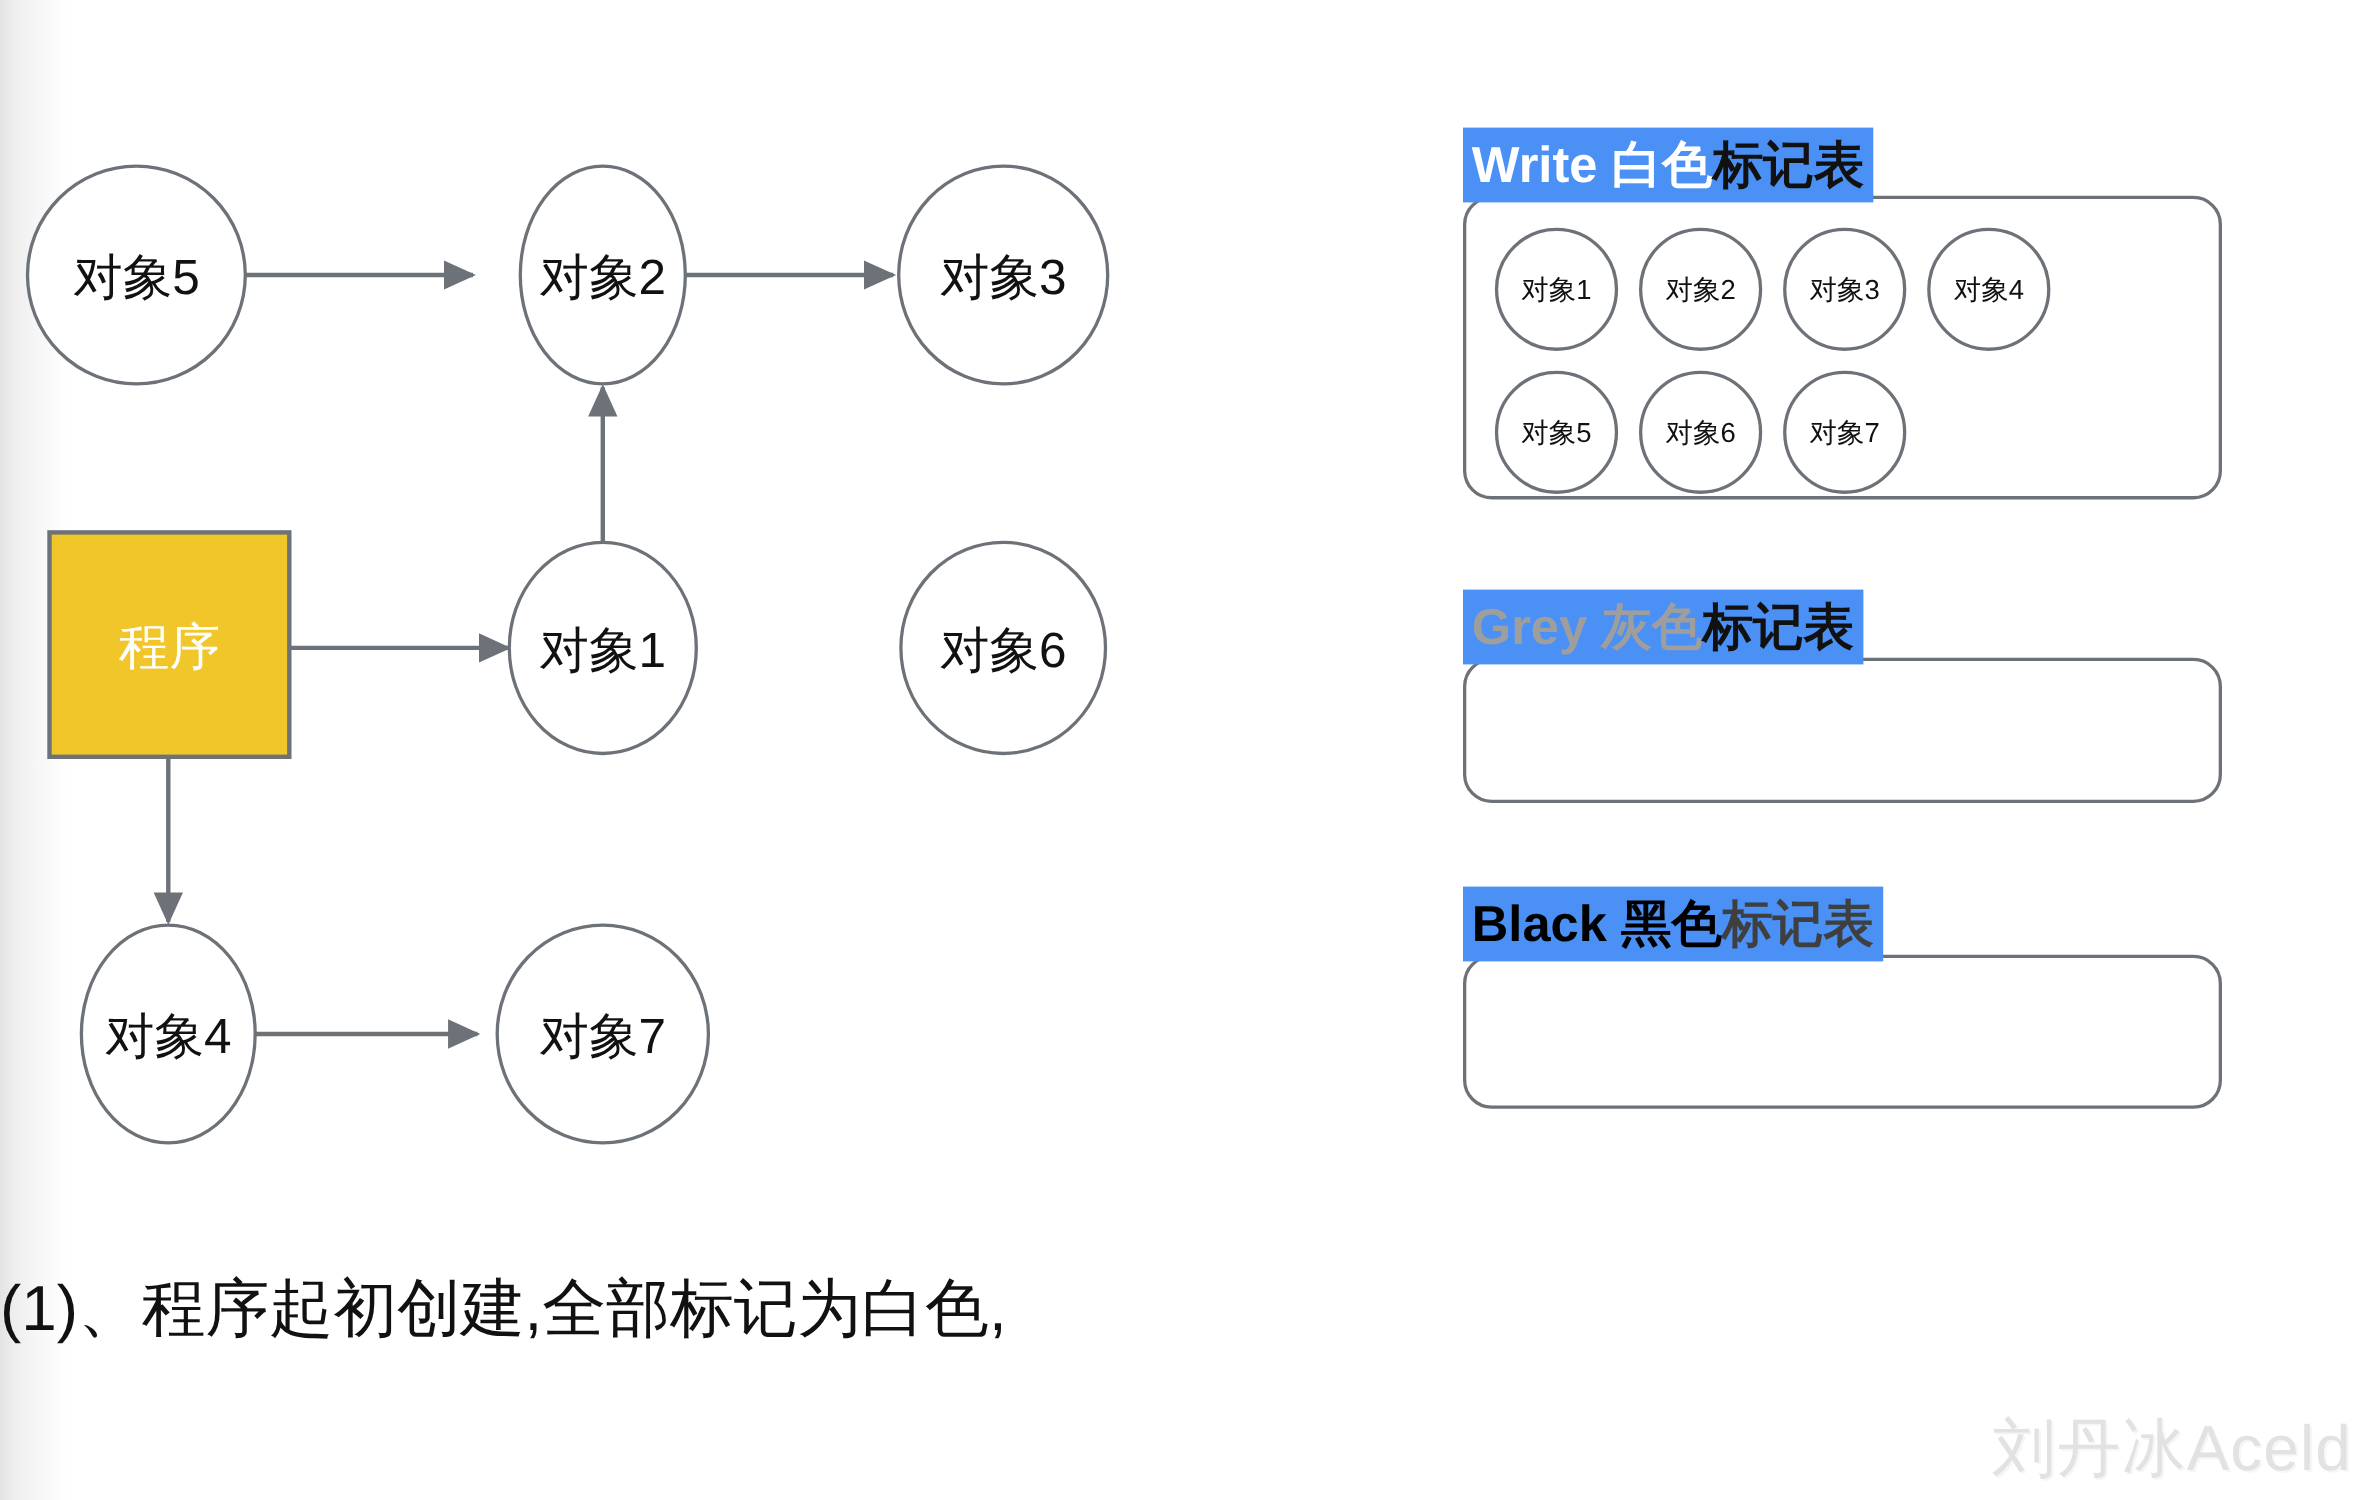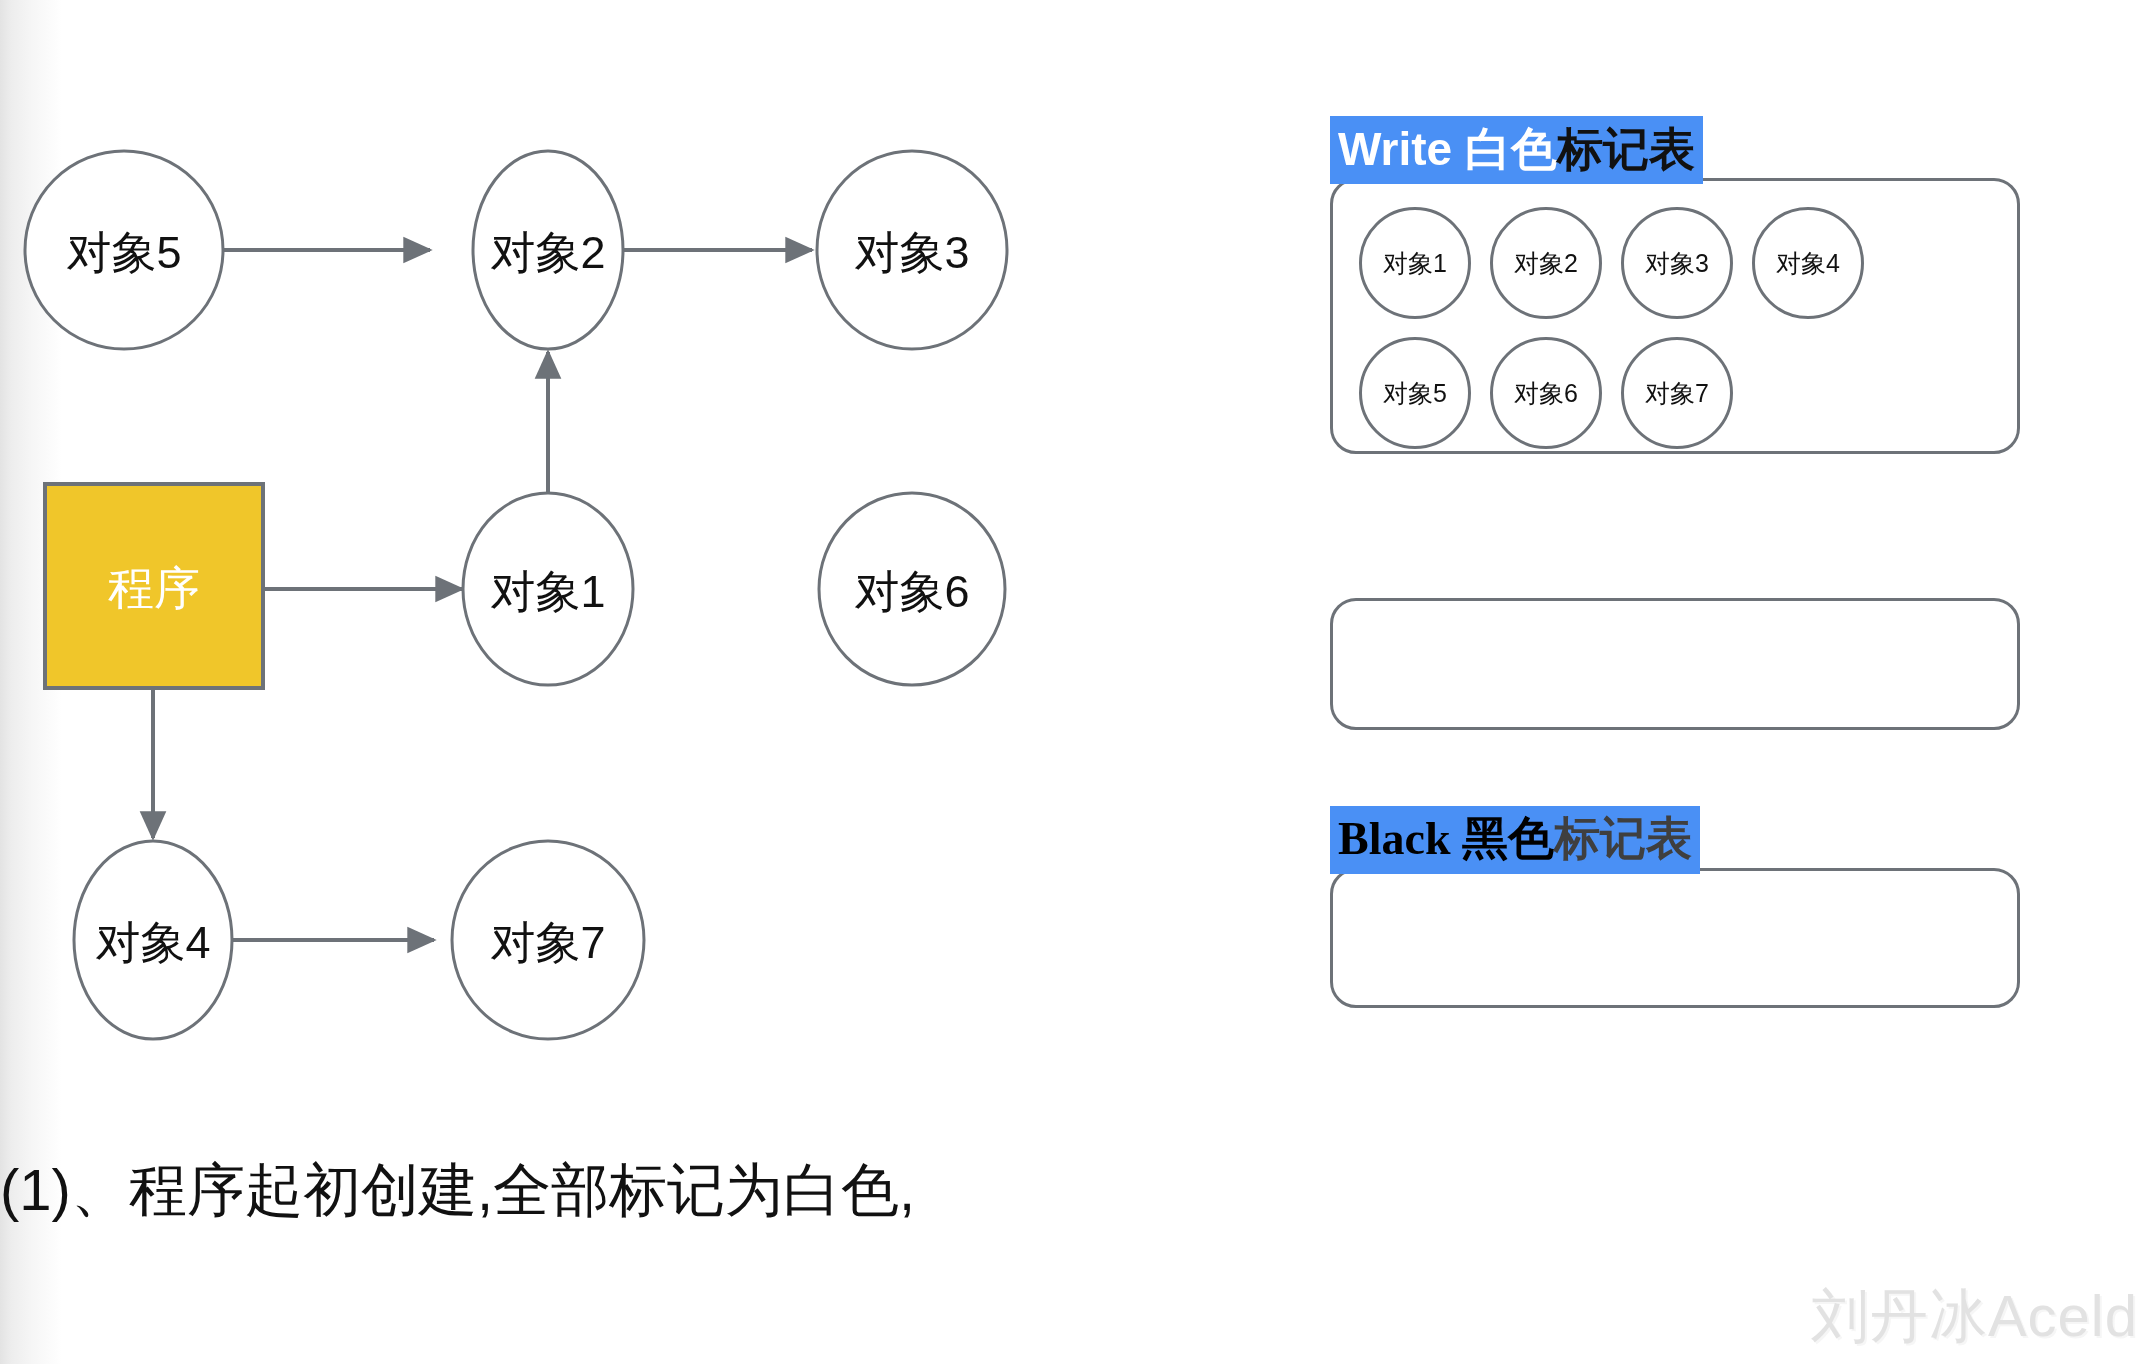--- a/index.html
+++ b/index.html
@@ -219,26 +219,29 @@
         <div class="set-item">对象3</div>
         <div class="set-item">对象4</div>
         <div class="set-item">对象5</div>
         <div class="set-item">对象6</div>
         <div class="set-item">对象7</div>
       </div>
     </div>
   </div>
 
   <div class="table-group" style="left:1330px; top:520px; width:700px; height:215px;">
+    <div class="table-header">
+      <span class="hdr-en" style="color:#9e9e9e">Grey </span><span class="hdr-cn" style="color:#9e9e9e">灰色</span><span class="hdr-tail" style="color:#111111">标记表</span>
+    </div>
     <div class="table-box" style="left:0px; top:78px; width:690px; height:132px;">
       <div class="set-items"></div>
     </div>
   </div>
 
-  <div class="table-group" style="left:1330px; top:790px; width:700px; height:220px;font-family:Liberation Serif, serif;">
+  <div class="table-group" style="left:1330px; top:790px; width:700px; height:220px;">
     <div class="table-header">
       <span class="hdr-en" style="color:#000000">Black </span><span class="hdr-cn" style="color:#000000">黑色</span><span class="hdr-tail" style="color:#3f3f3f">标记表</span>
     </div>
     <div class="table-box" style="left:0px; top:78px; width:690px; height:140px;">
       <div class="set-items"></div>
     </div>
   </div>
 
   <div id="caption">
     <div>(1)、程序起初创建,全部标记为白色,</div>

